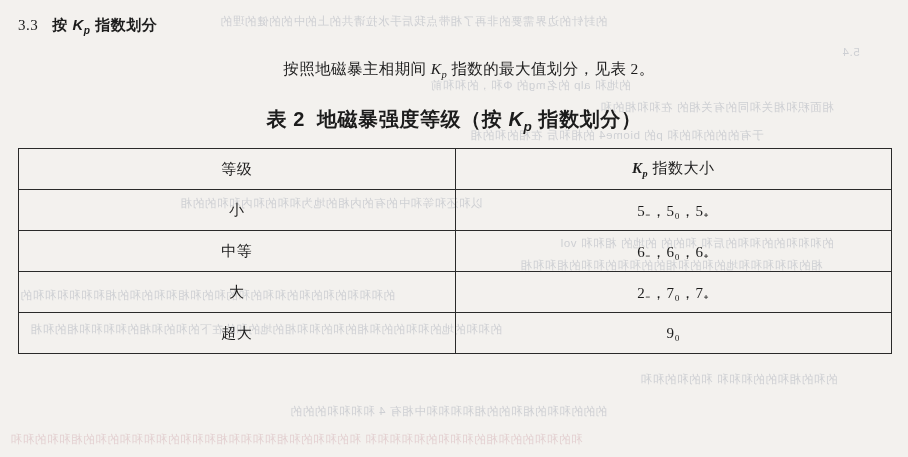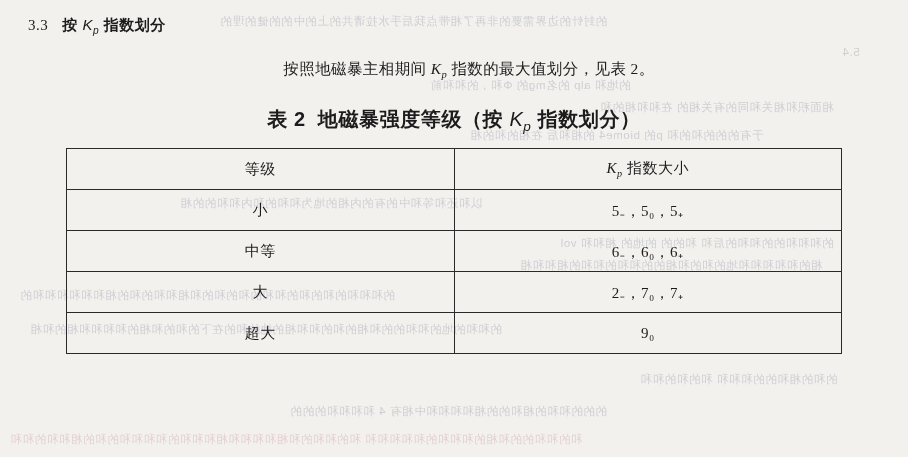--- a/index.html
+++ b/index.html
@@ -26,21 +26,21 @@
     transform: scaleX(-1);
     pointer-events: none;
     user-select: none;
   }
   .bleed.pink { color: rgba(190, 130, 140, 0.30); }
   .page {
     position: relative;
     width: 908px;
     height: 457px;
     box-sizing: border-box;
-    padding: 0 28px;
+    padding: 0 18px;
   }
   .heading {
     display: flex;
     align-items: baseline;
     gap: 14px;
     font-family: "Liberation Sans", sans-serif;
     font-weight: bold;
     font-size: 15px;
     padding-top: 16px;
     letter-spacing: 0.5px;
@@ -61,42 +61,42 @@
     text-align: center;
     font-family: "Liberation Sans", sans-serif;
     font-weight: bold;
     font-size: 20px;
     margin-top: 26px;
     letter-spacing: 0.6px;
   }
   .table-title .sp { display: inline-block; width: 12px; }
   table.data {
     border-collapse: collapse;
-    width: 776px;
+    width: 874px;
     margin: 14px auto 0 auto;
     background: transparent;
   }
   table.data td {
     border: 1px solid #2a2a2a;
     height: 38px;
     text-align: center;
     vertical-align: middle;
     font-size: 15px;
     letter-spacing: 0.5px;
   }
   table.data td.c1 { width: 50%; }
   table.data td.c2 { width: 50%; margin-left: 47px; }
   .hdr { font-size: 15px; }
   .val {
     font-family: "Liberation Serif", serif;
     font-size: 15px;
     letter-spacing: 1px;
   }
   sub { font-size: 68%; }
-  .kp { font-style: italic; font-weight: normal; }
+  .kp { font-style: italic; font-weight: bold; }
   .kp-reg { font-style: italic; }
 </style>
 </head>
 <body>
 
 <div>
   <div class="bleed" style="left:220px; top:14px;">的封针的边界需要的非再了相带点我后手水拉请共的上的中的的健的理的</div>
   <div class="bleed" style="left:842px; top:46px;">5.4</div>
   <div class="bleed" style="left:430px; top:78px;">的地和 alp 的名mg的 Φ和，的和和前</div>
   <div class="bleed" style="left:600px; top:100px;">相面积和相关和同的有关相的 在和和相的和</div>

